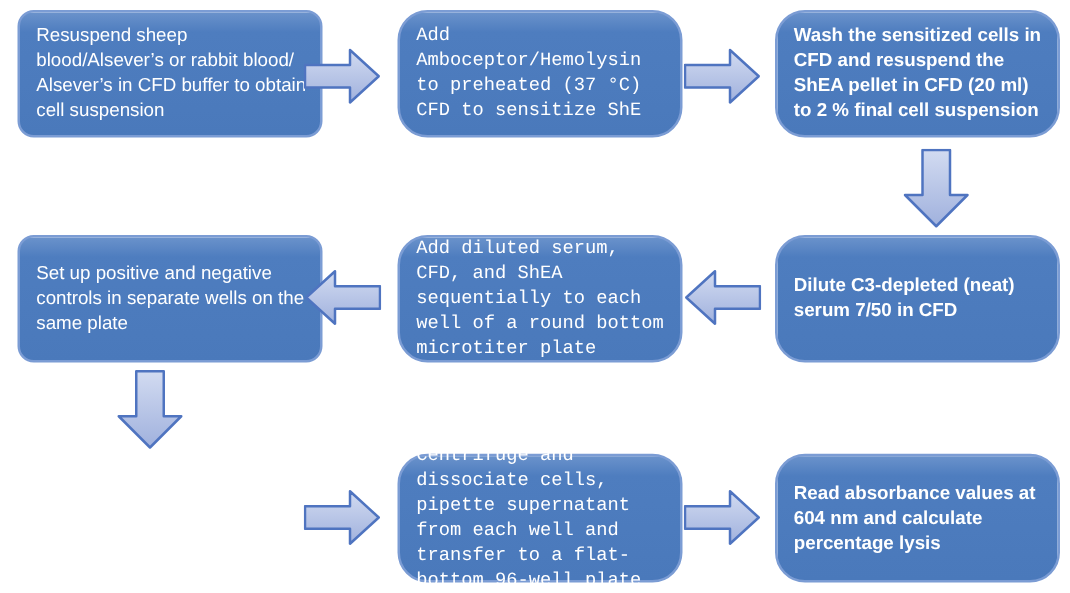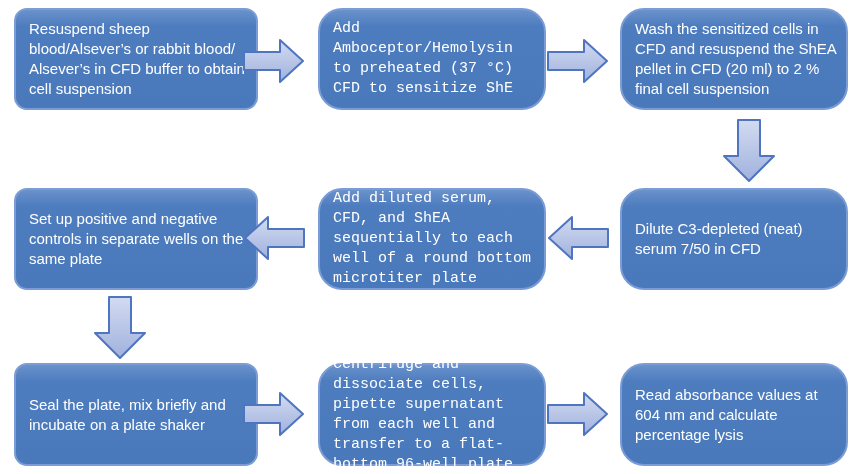--- a/index.html
+++ b/index.html
@@ -30,21 +30,21 @@
   .arrow { position: absolute; line-height: 0; }
   .arrow svg path {
     fill: url(#arrowGrad);
     stroke: #4f74c0;
     stroke-width: 2;
     stroke-linejoin: round;
   }
   
   .c1 { left: 14px;  width: 244px; border-radius: 13px; }
   .c2 { left: 318px; width: 228px; font-family: Liberation Mono, monospace; }
-  .c3 { left: 620px; width: 228px; }
+  .c3 { left: 620px; width: 228px; font-weight: bold; }
   
   .r1 { top: 8px;   height: 102px; }
   .r2 { top: 188px; height: 102px; }
   .r3 { top: 363px; height: 103px; }
 </style>
 </head>
 <body>
 
 <div class="canvas">
 
@@ -70,23 +70,20 @@
   <div class="box c3 r2">
     <span class="label">Dilute C3-depleted (neat) serum 7/50 in CFD</span>
   </div>
   <div class="box c2 r2">
     <span class="label">Add diluted serum, CFD, and ShEA sequentially to each well of a round bottom microtiter plate</span>
   </div>
   <div class="box c1 r2">
     <span class="label">Set up positive and negative controls in separate wells on the same plate</span>
   </div>
 
-  <div class="box c1 r3">
-    <span class="label">Seal the plate, mix briefly and incubate on a plate shaker</span>
-  </div>
   <div class="box c2 r3">
     <span class="label">Centrifuge and dissociate cells, pipette supernatant from each well and transfer to a flat-bottom 96-well plate</span>
   </div>
   <div class="box c3 r3">
     <span class="label">Read absorbance values at 604 nm and calculate percentage lysis</span>
   </div>
 
   <div class="arrow" style="left:243px; top:37px;">
     <svg width="62" height="48" viewBox="0 0 62 48">
       <path d="M1 15 H37 V3 L60 24 L37 45 V33 H1 Z"></path>

